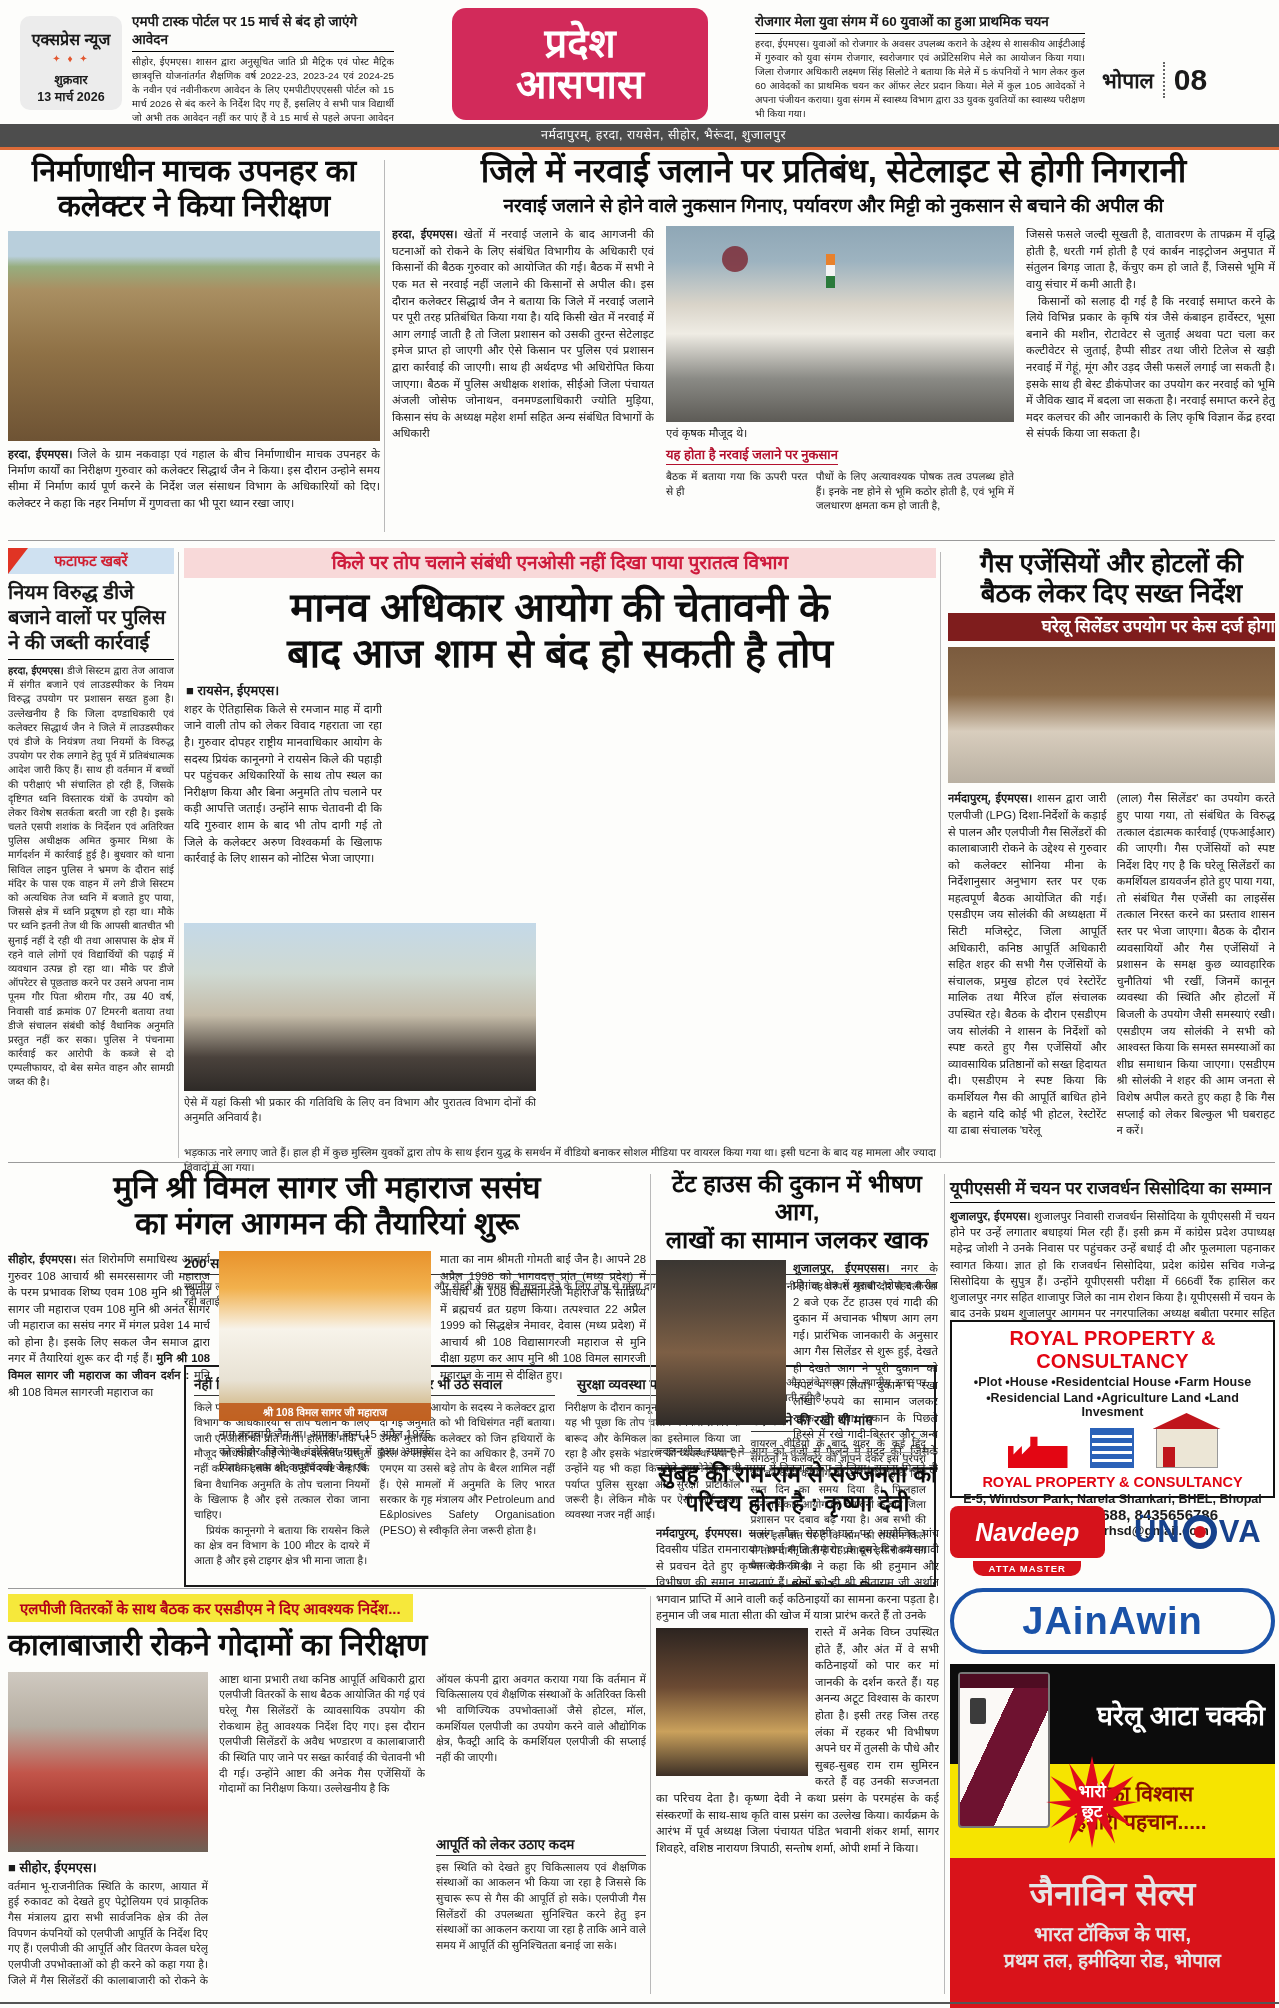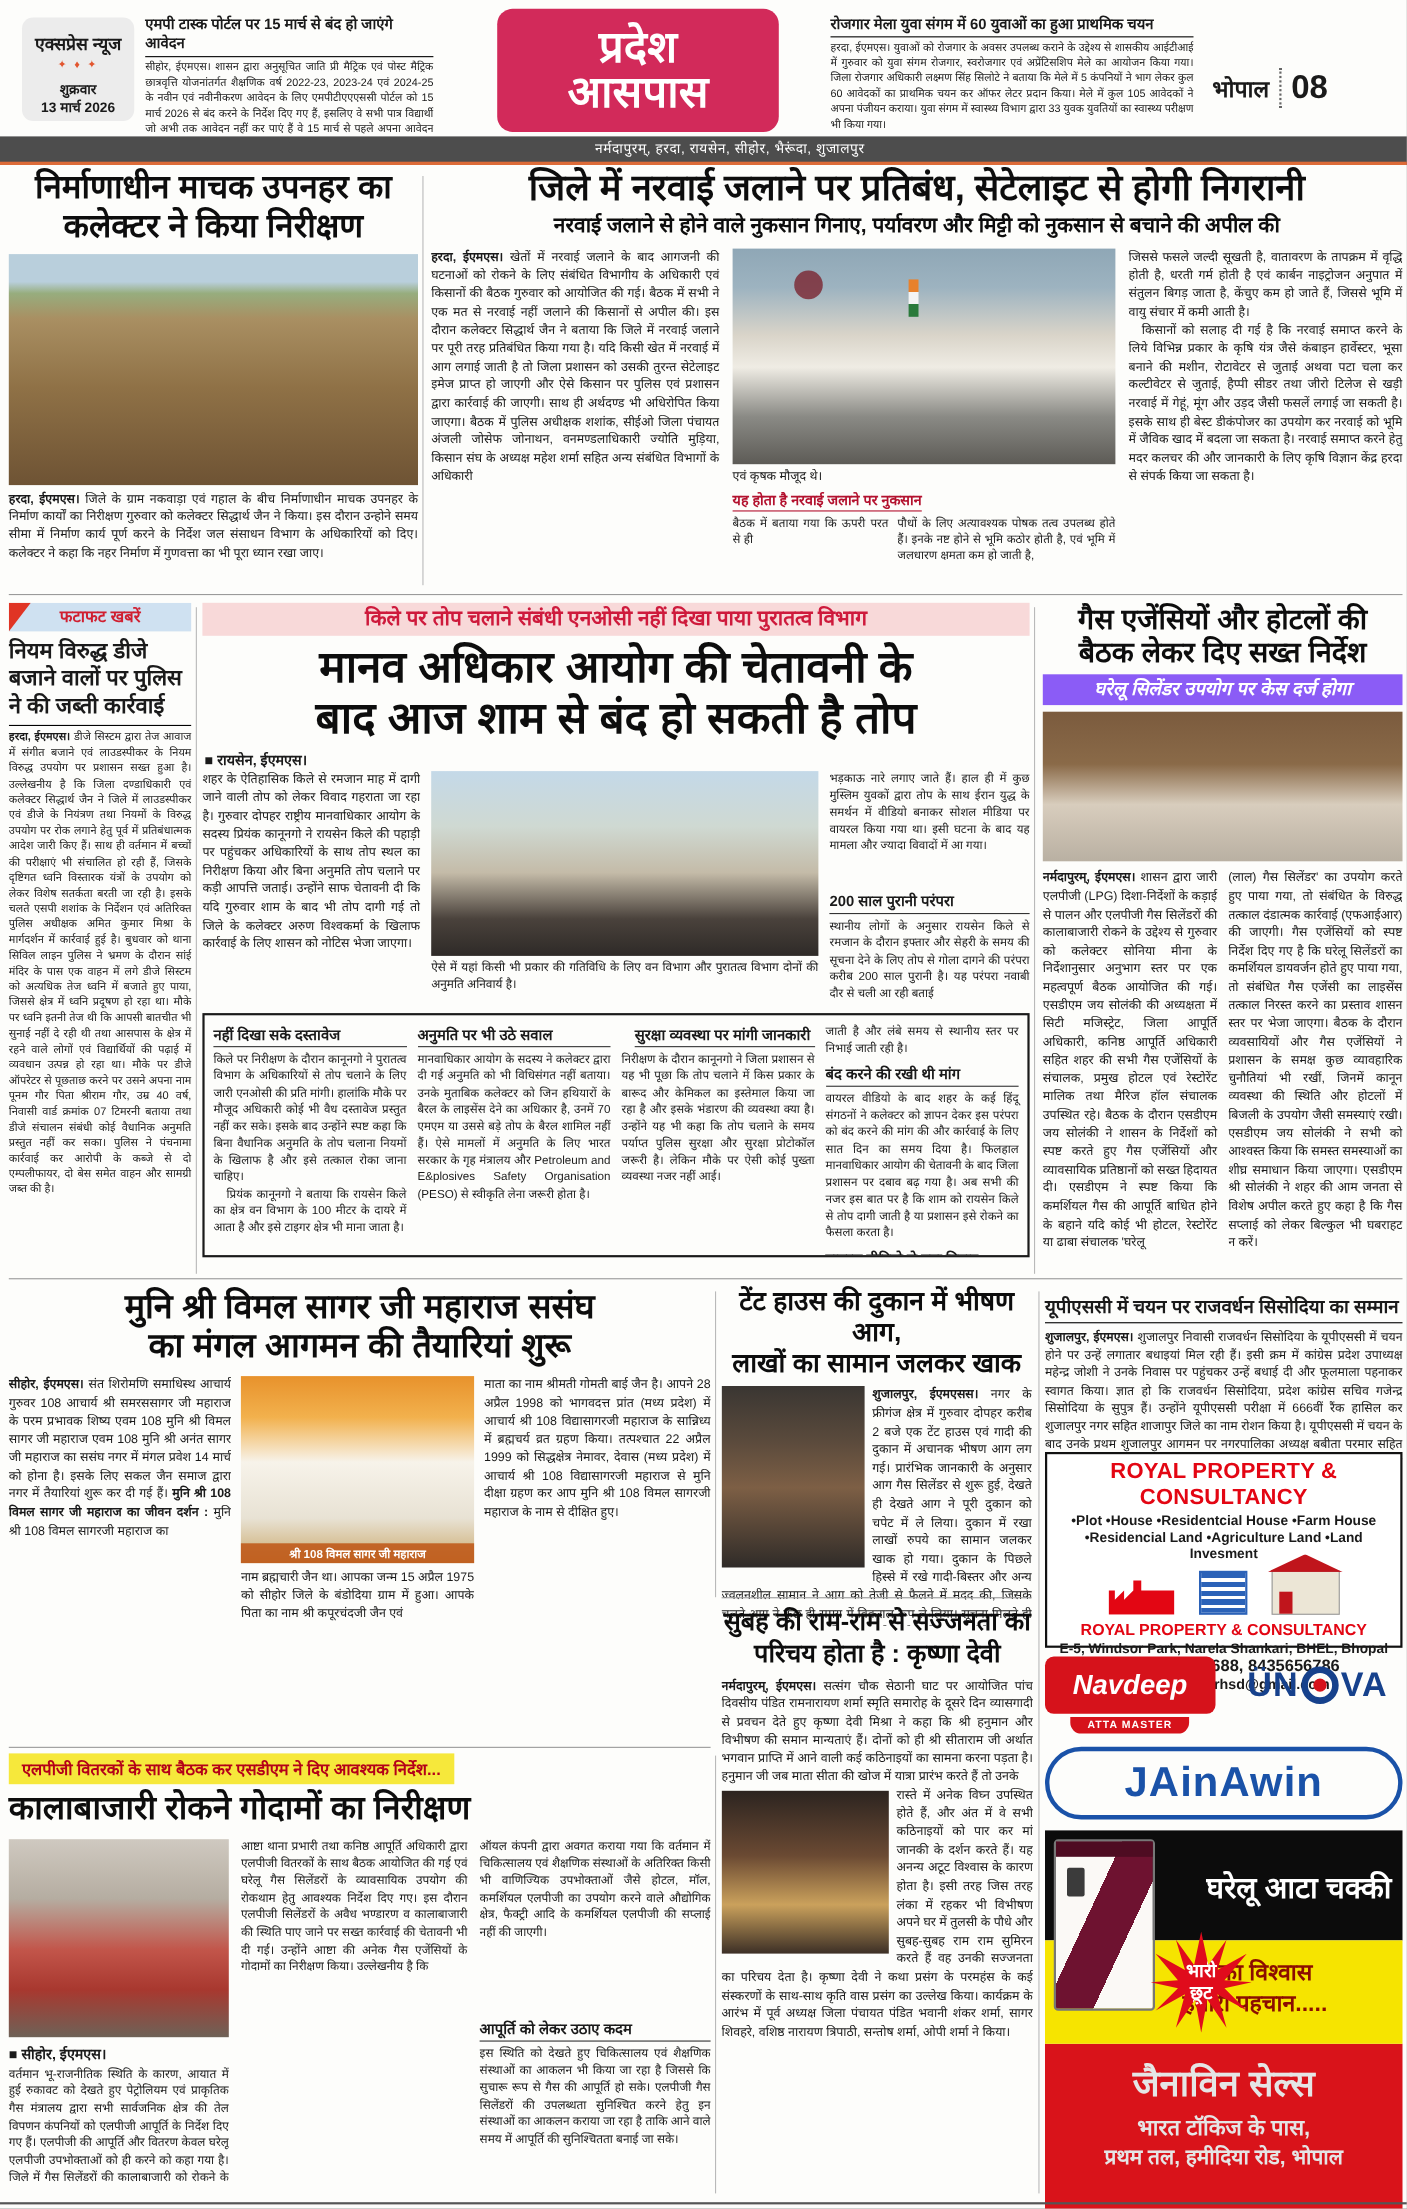--- a/index.html
+++ b/index.html
@@ -45,21 +45,21 @@
   .banner{height:30px;background:#f8d9d9;color:#ce1a3c;font-size:19px;font-weight:800;text-align:center;line-height:30px;}
   .byline{font-size:13px;font-weight:bold;margin:4px 0 2px 2px;}
   .colhead{font-size:13.5px;font-weight:800;border-bottom:1.5px solid #333;padding-bottom:2px;margin:5px 0 4px 0;}
   .box4{border:2px solid #1a1a1a;padding:8px;display:flex;gap:10px;height:202px;overflow:hidden;margin-top:8px;}
   .box4 > div{flex:1;}
   .box4 p{margin:0;font-size:10.6px;line-height:1.45;}
   .bt{font-size:11.3px;line-height:1.47;}
   .bt p{margin:0 0 0 0;}
   .bt p + p{text-indent:12px;}
   
-  .strip{height:28px;background:#8b5cf6;color:#fff;font-size:17px;font-weight:800;text-align:center;line-height:28px;margin-top:5px;font-style:italic;}
+  .strip{height:28px;background:#7f1d1d;color:#fff;font-size:17px;font-weight:800;text-align:right;line-height:28px;margin-top:5px;}
   
   .royal{position:absolute;left:950px;top:1320px;width:325px;height:178px;border:2.5px solid #111;
          box-sizing:border-box;text-align:center;padding:5px 4px;background:#fff;}
   .royal-title{color:#e30613;font-weight:900;font-size:20px;letter-spacing:.2px;}
   .royal-line{font-size:12.5px;font-weight:bold;margin-top:2px;}
   .icon-row{display:flex;justify-content:center;align-items:flex-end;gap:22px;margin:7px 0 6px 0;height:42px;}
   .i-factory{width:60px;height:34px;background:#e30613;
              clip-path:polygon(0 100%,0 35%,10% 35%,10% 60%,24% 35%,24% 60%,38% 35%,38% 8%,50% 8%,50% 35%,100% 35%,100% 100%);}
   .i-build{width:44px;height:40px;border:2px solid #2b62b8;box-sizing:border-box;
            background:repeating-linear-gradient(180deg,#2b62b8 0 5px,#fff 5px 8px);}
@@ -202,21 +202,21 @@
       <span>डीजे सिस्टम द्वारा तेज आवाज में संगीत बजाने एवं लाउडस्पीकर के नियम विरुद्ध उपयोग पर प्रशासन सख्त हुआ है। उल्लेखनीय है कि जिला दण्डाधिकारी एवं कलेक्टर सिद्धार्थ जैन ने जिले में लाउडस्पीकर एवं डीजे के नियंत्रण तथा नियमों के विरुद्ध उपयोग पर रोक लगाने हेतु पूर्व में प्रतिबंधात्मक आदेश जारी किए हैं। साथ ही वर्तमान में बच्चों की परीक्षाएं भी संचालित हो रही हैं, जिसके दृष्टिगत ध्वनि विस्तारक यंत्रों के उपयोग को लेकर विशेष सतर्कता बरती जा रही है। इसके चलते एसपी शशांक के निर्देशन एवं अतिरिक्त पुलिस अधीक्षक अमित कुमार मिश्रा के मार्गदर्शन में कार्रवाई हुई है। बुधवार को थाना सिविल लाइन पुलिस ने भ्रमण के दौरान सांई मंदिर के पास एक वाहन में लगे डीजे सिस्टम को अत्यधिक तेज ध्वनि में बजाते हुए पाया, जिससे क्षेत्र में ध्वनि प्रदूषण हो रहा था। मौके पर ध्वनि इतनी तेज थी कि आपसी बातचीत भी सुनाई नहीं दे रही थी तथा आसपास के क्षेत्र में रहने वाले लोगों एवं विद्यार्थियों की पढ़ाई में व्यवधान उत्पन्न हो रहा था। मौके पर डीजे ऑपरेटर से पूछताछ करने पर उसने अपना नाम पूनम गौर पिता श्रीराम गौर, उम्र 40 वर्ष, निवासी वार्ड क्रमांक 07 टिमरनी बताया तथा डीजे संचालन संबंधी कोई वैधानिक अनुमति प्रस्तुत नहीं कर सका। पुलिस ने पंचनामा कार्रवाई कर आरोपी के कब्जे से दो एम्पलीफायर, दो बेस समेत वाहन और सामग्री जब्त की है।</span>
     </div>
   </div>
   <div class="vr" style="left:178px;top:552px;height:606px;"></div>
 
   <div class="abs" style="left:184px;top:548px;width:752px;">
     <div class="banner">किले पर तोप चलाने संबंधी एनओसी नहीं दिखा पाया पुरातत्व विभाग</div>
     <div class="h-xl" style="font-size:40px;margin-top:6px;">मानव अधिकार आयोग की चेतावनी के</div>
     <div class="h-xl" style="font-size:40px;">बाद आज शाम से बंद हो सकती है तोप</div>
     <div class="byline">■ रायसेन, ईएमएस।</div>
-    <div style="display:flex;gap:10px;">
+    <div style="display:flex;gap:10px;flex-direction:column;">
       <div class="bt just clip" style="width:198px;height:212px;">शहर के ऐतिहासिक किले से रमजान माह में दागी जाने वाली तोप को लेकर विवाद गहराता जा रहा है। गुरुवार दोपहर राष्ट्रीय मानवाधिकार आयोग के सदस्य प्रियंक कानूनगो ने रायसेन किले की पहाड़ी पर पहुंचकर अधिकारियों के साथ तोप स्थल का निरीक्षण किया और बिना अनुमति तोप चलाने पर कड़ी आपत्ति जताई। उन्होंने साफ चेतावनी दी कि यदि गुरुवार शाम के बाद भी तोप दागी गई तो जिले के कलेक्टर अरुण विश्वकर्मा के खिलाफ कार्रवाई के लिए शासन को नोटिस भेजा जाएगा।</div>
       <div style="width:352px;">
         <div class="photo ph-fort" style="height:168px;"></div>
         <div class="cap just clip" style="margin-top:4px;height:40px;font-size:10.8px;">ऐसे में यहां किसी भी प्रकार की गतिविधि के लिए वन विभाग और पुरातत्व विभाग दोनों की अनुमति अनिवार्य है।</div>
       </div>
       <div style="flex:1;">
         <div class="clip just" style="font-size:10.6px;line-height:1.45;height:104px;">भड़काऊ नारे लगाए जाते हैं। हाल ही में कुछ मुस्लिम युवकों द्वारा तोप के साथ ईरान युद्ध के समर्थन में वीडियो बनाकर सोशल मीडिया पर वायरल किया गया था। इसी घटना के बाद यह मामला और ज्यादा विवादों में आ गया।</div>
         <div class="colhead">200 साल पुरानी परंपरा</div>
         <div class="clip just" style="font-size:10.6px;line-height:1.45;height:78px;">स्थानीय लोगों के अनुसार रायसेन किले से रमजान के दौरान इफ्तार और सेहरी के समय की सूचना देने के लिए तोप से गोला दागने की परंपरा करीब 200 साल पुरानी है। यह परंपरा नवाबी दौर से चली आ रही बताई</div>
       </div>

